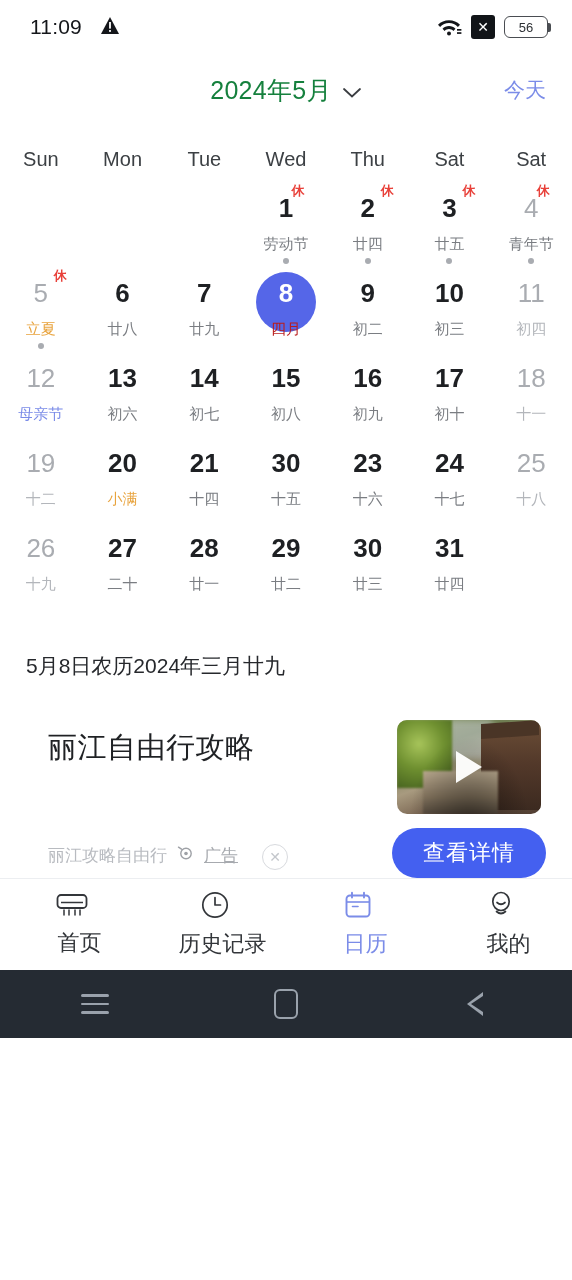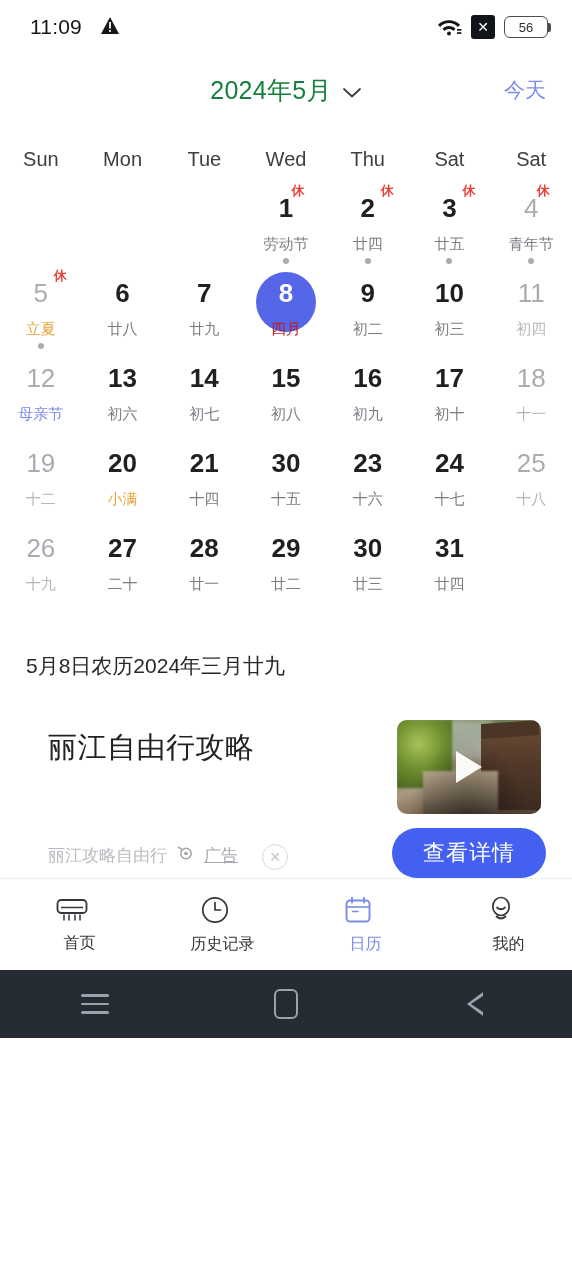--- a/index.html
+++ b/index.html
@@ -136,21 +136,21 @@
 
   .spacer { flex:1 1 auto; }
 
   
   .tabbar {
     flex:0 0 92px; height:92px; border-top:1px solid #eceef1;
     display:grid; grid-template-columns:repeat(4,1fr); align-items:center;
     background:#fff;
   }
   .tab { display:flex; flex-direction:column; align-items:center; gap:9px; }
-  .tab-label { font-size:16px; color:#33363a;margin-left:16px; }
+  .tab-label { font-size:22px; color:#33363a;margin-left:16px; }
   .tab.active .tab-label { color:#7b8ce8; }
   .tab svg { display:block; }
 
   
   .androidnav {
     flex:0 0 68px; height:68px; background:#252b33;
     display:grid; grid-template-columns:repeat(3,1fr); align-items:center;
   }
   .androidnav > div { display:flex; align-items:center; justify-content:center; }
   .nav-recents { display:flex; flex-direction:column; gap:6px; }

